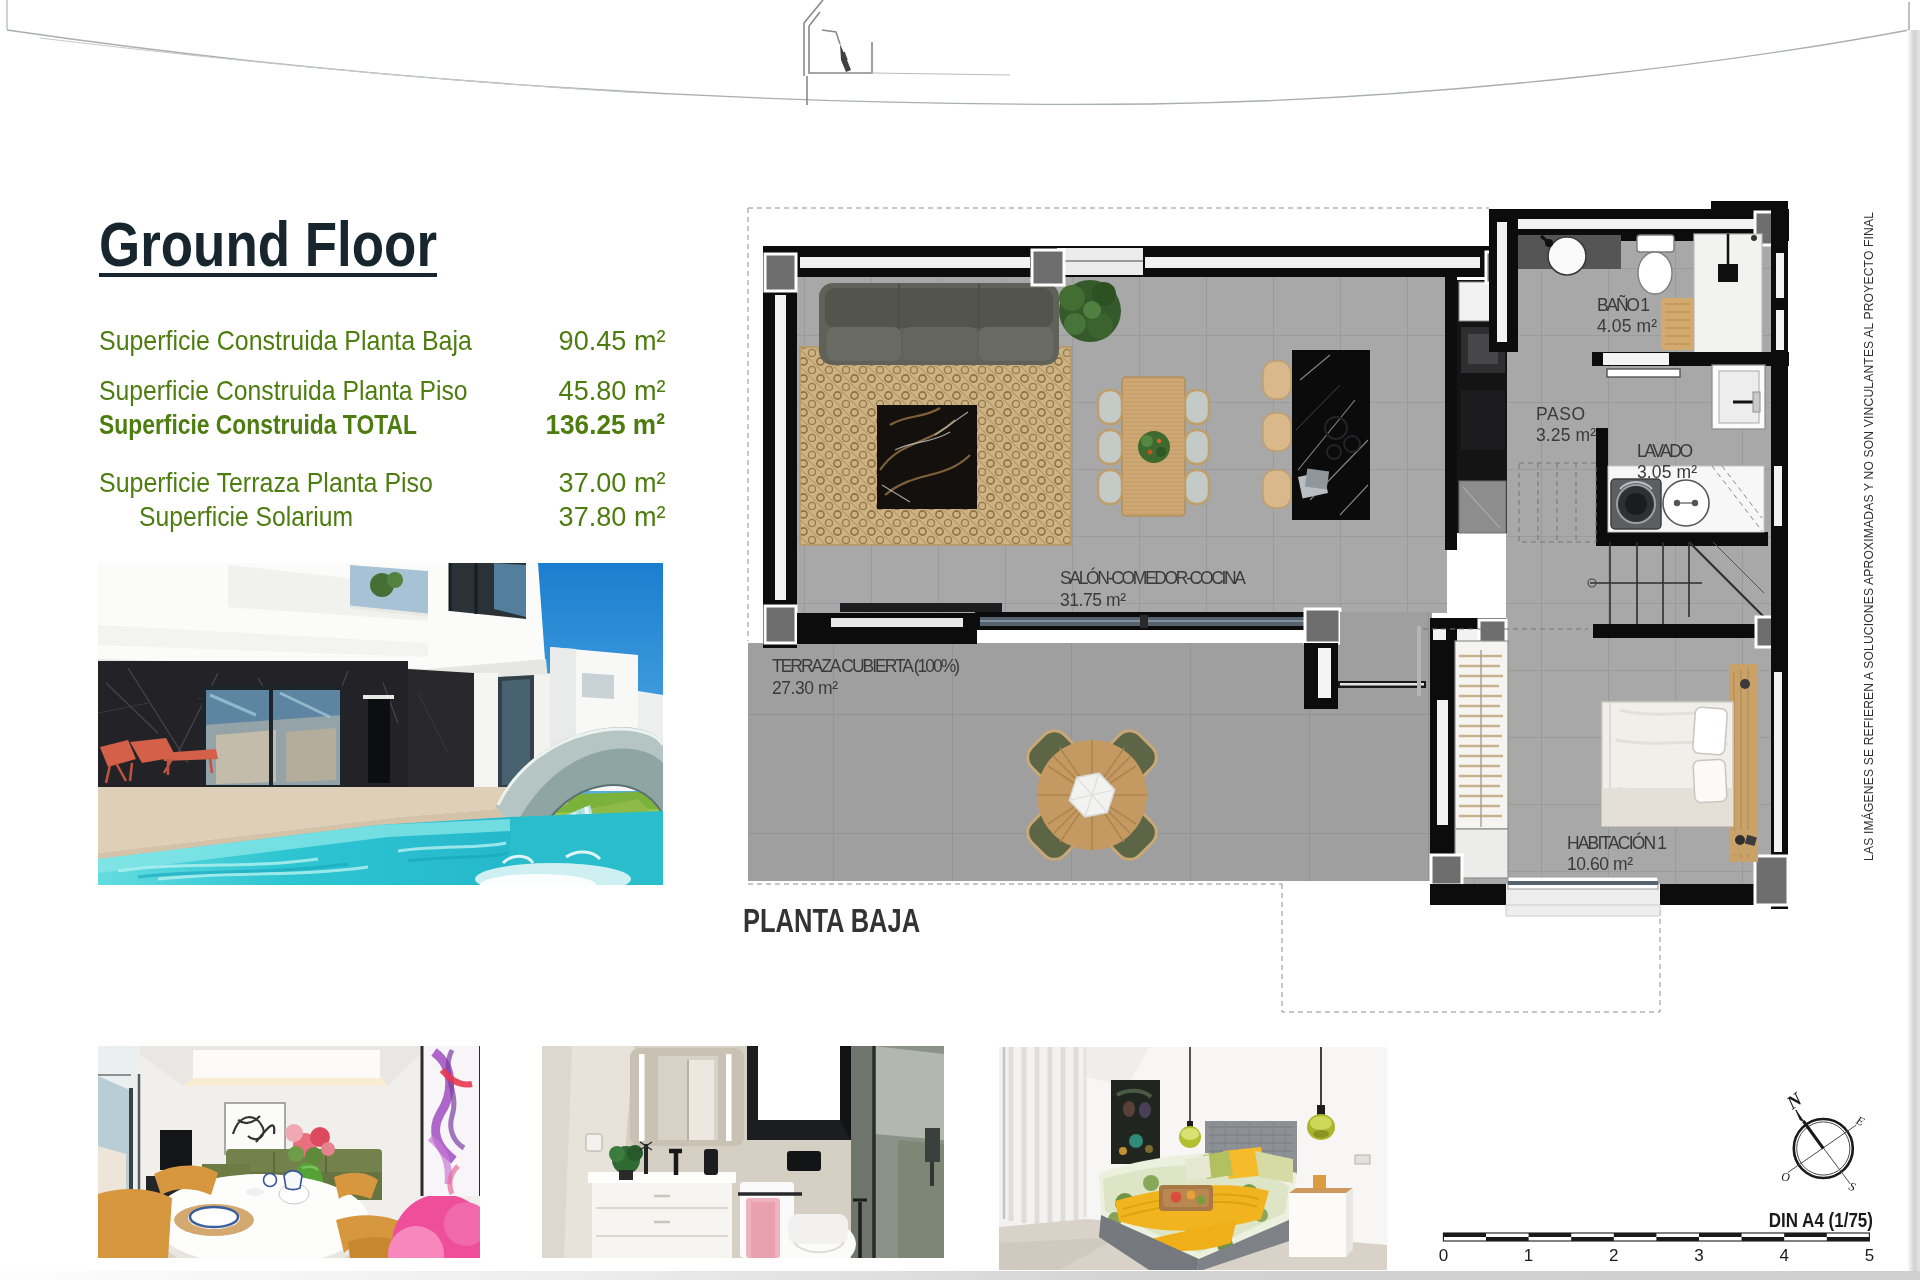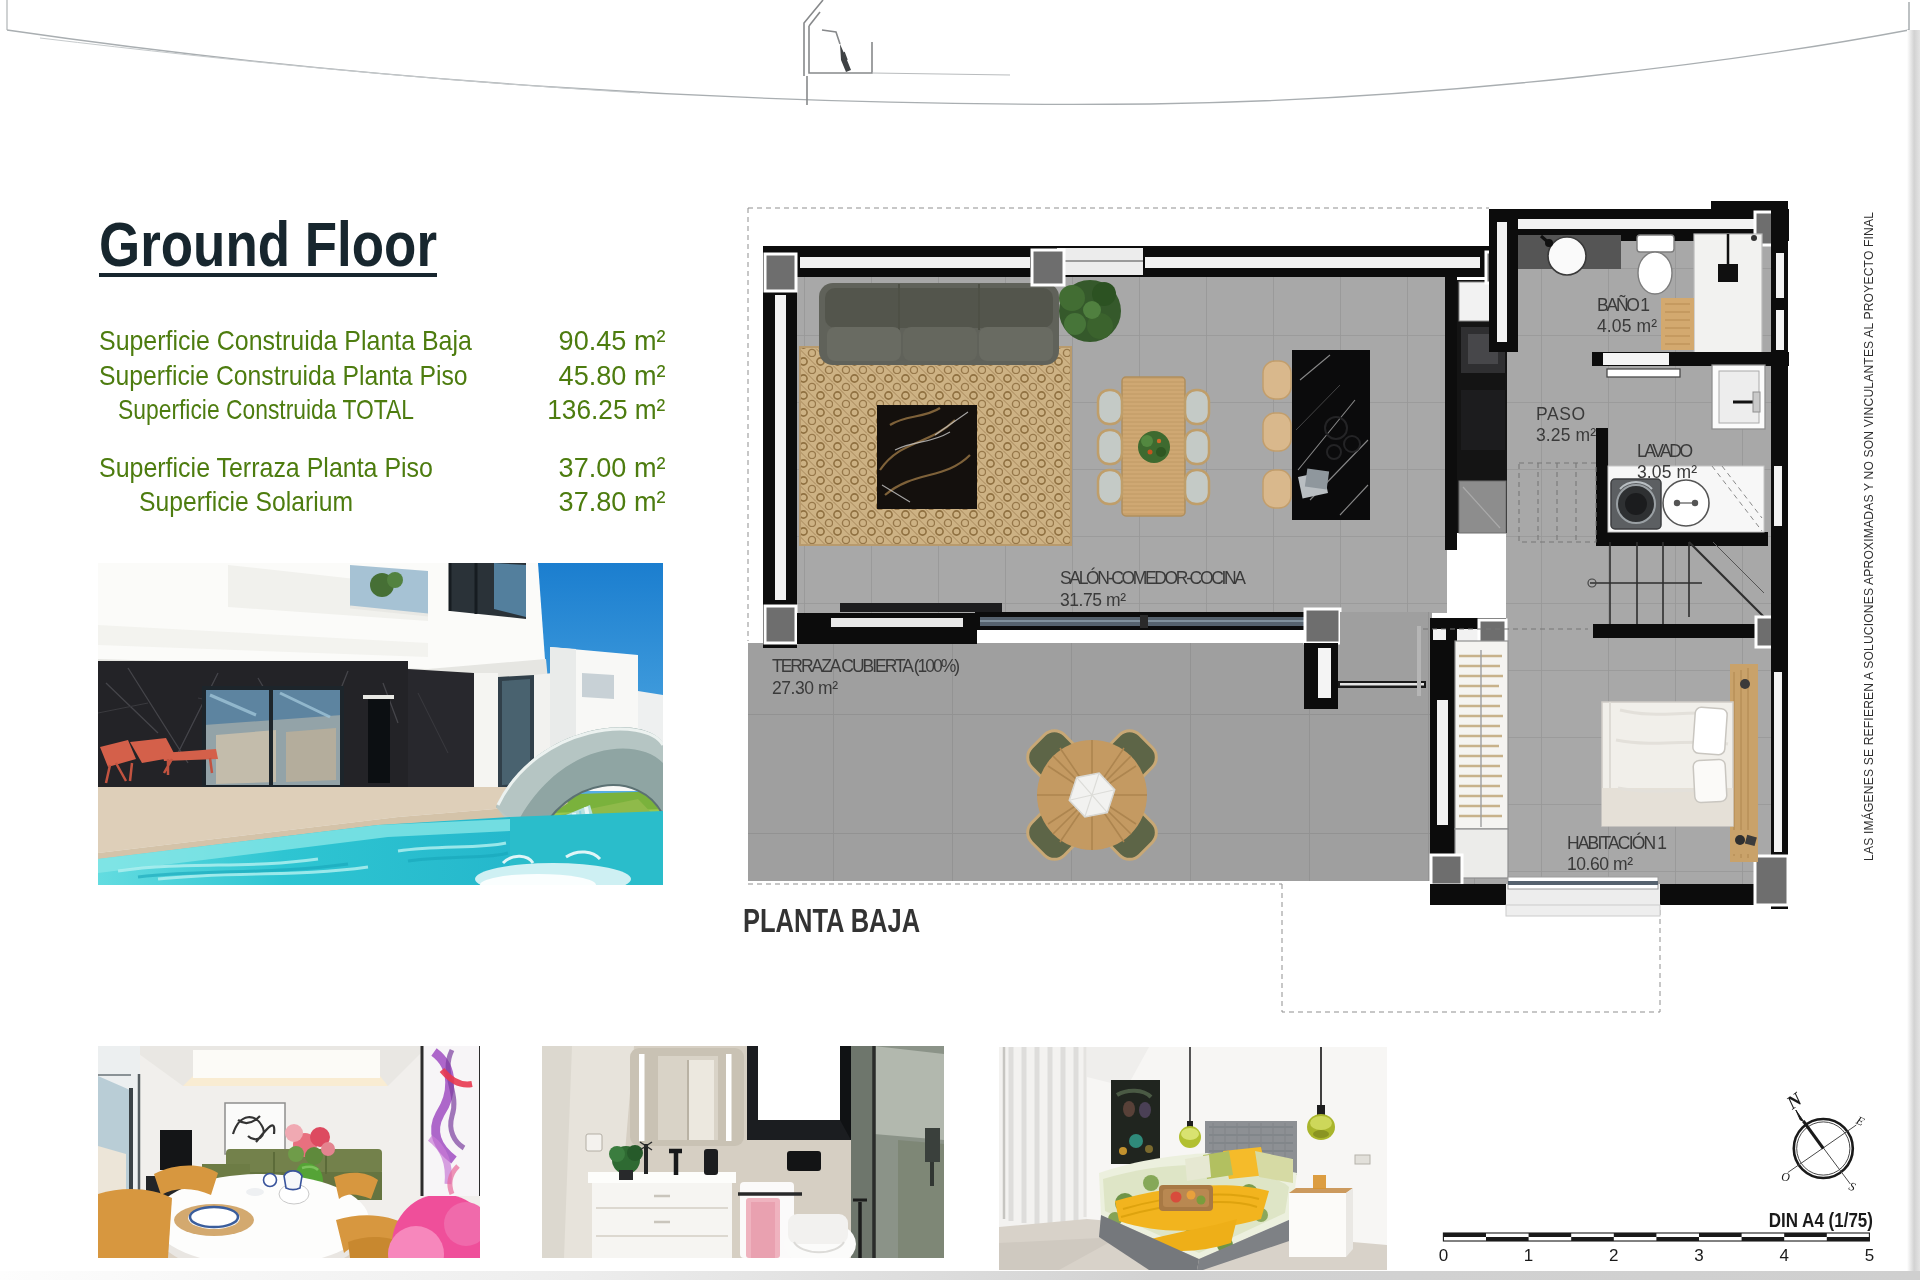--- a/index.html
+++ b/index.html
@@ -34,23 +34,23 @@
 <div class="abs" style="left:0px;top:1271px;width:1920px;height:9px;background:linear-gradient(to right,#fdfdfd,#ededed 30%,#d2d2d2 60%,#cfcfcf);"></div>
 
 <div class="abs" style="left:99px;top:213px;width:500px;font-size:63px;line-height:1;font-weight:bold;color:#17262e;transform:scaleX(0.84);transform-origin:0 0;">Ground Floor</div>
 
 <div class="abs" style="left:99px;top:273px;width:338px;height:4px;background:#17262e;"></div>
 
 <div class="abs" style="left:99px;top:323px;width:566px;font-size:28.5px;line-height:34.5px;color:#4d7c0f;">
 
   <div style="position:relative;height:34.5px;"><span style="display:inline-block;transform:scaleX(0.875);transform-origin:0 50%;white-space:nowrap;">Superficie Construida Planta Baja</span><span style="position:absolute;right:0;top:0;transform:scaleX(0.95);transform-origin:100% 50%;">90.45 m²</span></div>
 
-  <div style="position:relative;height:34.5px;"><span style="display:inline-block;transform:scaleX(0.868);transform-origin:0 50%;white-space:nowrap;">Superficie Construida Planta Piso</span><span style="position:absolute;right:0;top:0;transform:scaleX(0.95);transform-origin:100% 50%;">45.80 m²</span></div>
-
-  <div style="position:relative;height:34.5px;font-weight:normal;margin-left:19px;"><span style="display:inline-block;transform:scaleX(0.802);transform-origin:0 50%;white-space:nowrap;">Superficie Construida TOTAL</span><span style="position:absolute;right:0;top:0;transform:scaleX(0.92);transform-origin:100% 50%;">136.25 m²</span></div>
+  <div style="position:relative;height:34.5px;margin-top:15px;"><span style="display:inline-block;transform:scaleX(0.868);transform-origin:0 50%;white-space:nowrap;">Superficie Construida Planta Piso</span><span style="position:absolute;right:0;top:0;transform:scaleX(0.95);transform-origin:100% 50%;">45.80 m²</span></div>
+
+  <div style="position:relative;height:34.5px;font-weight:bold;"><span style="display:inline-block;transform:scaleX(0.802);transform-origin:0 50%;white-space:nowrap;">Superficie Construida TOTAL</span><span style="position:absolute;right:0;top:0;transform:scaleX(0.92);transform-origin:100% 50%;">136.25 m²</span></div>
   <div style="height:23px;"></div>
 
   <div style="position:relative;height:34.5px;"><span style="display:inline-block;transform:scaleX(0.876);transform-origin:0 50%;white-space:nowrap;">Superficie Terraza Planta Piso</span><span style="position:absolute;right:0;top:0;transform:scaleX(0.95);transform-origin:100% 50%;">37.00 m²</span></div>
 
   <div style="position:relative;height:34.5px;margin-left:40px;"><span style="display:inline-block;transform:scaleX(0.866);transform-origin:0 50%;white-space:nowrap;">Superficie Solarium</span><span style="position:absolute;right:0;top:0;transform:scaleX(0.95);transform-origin:100% 50%;">37.80 m²</span></div>
 </div>
 
 <svg class="abs" style="left:98px;top:563px;" width="565" height="322" viewBox="0 0 565 322">
   <defs>
     <linearGradient id="vsky" x1="0" y1="0" x2="0" y2="1">

